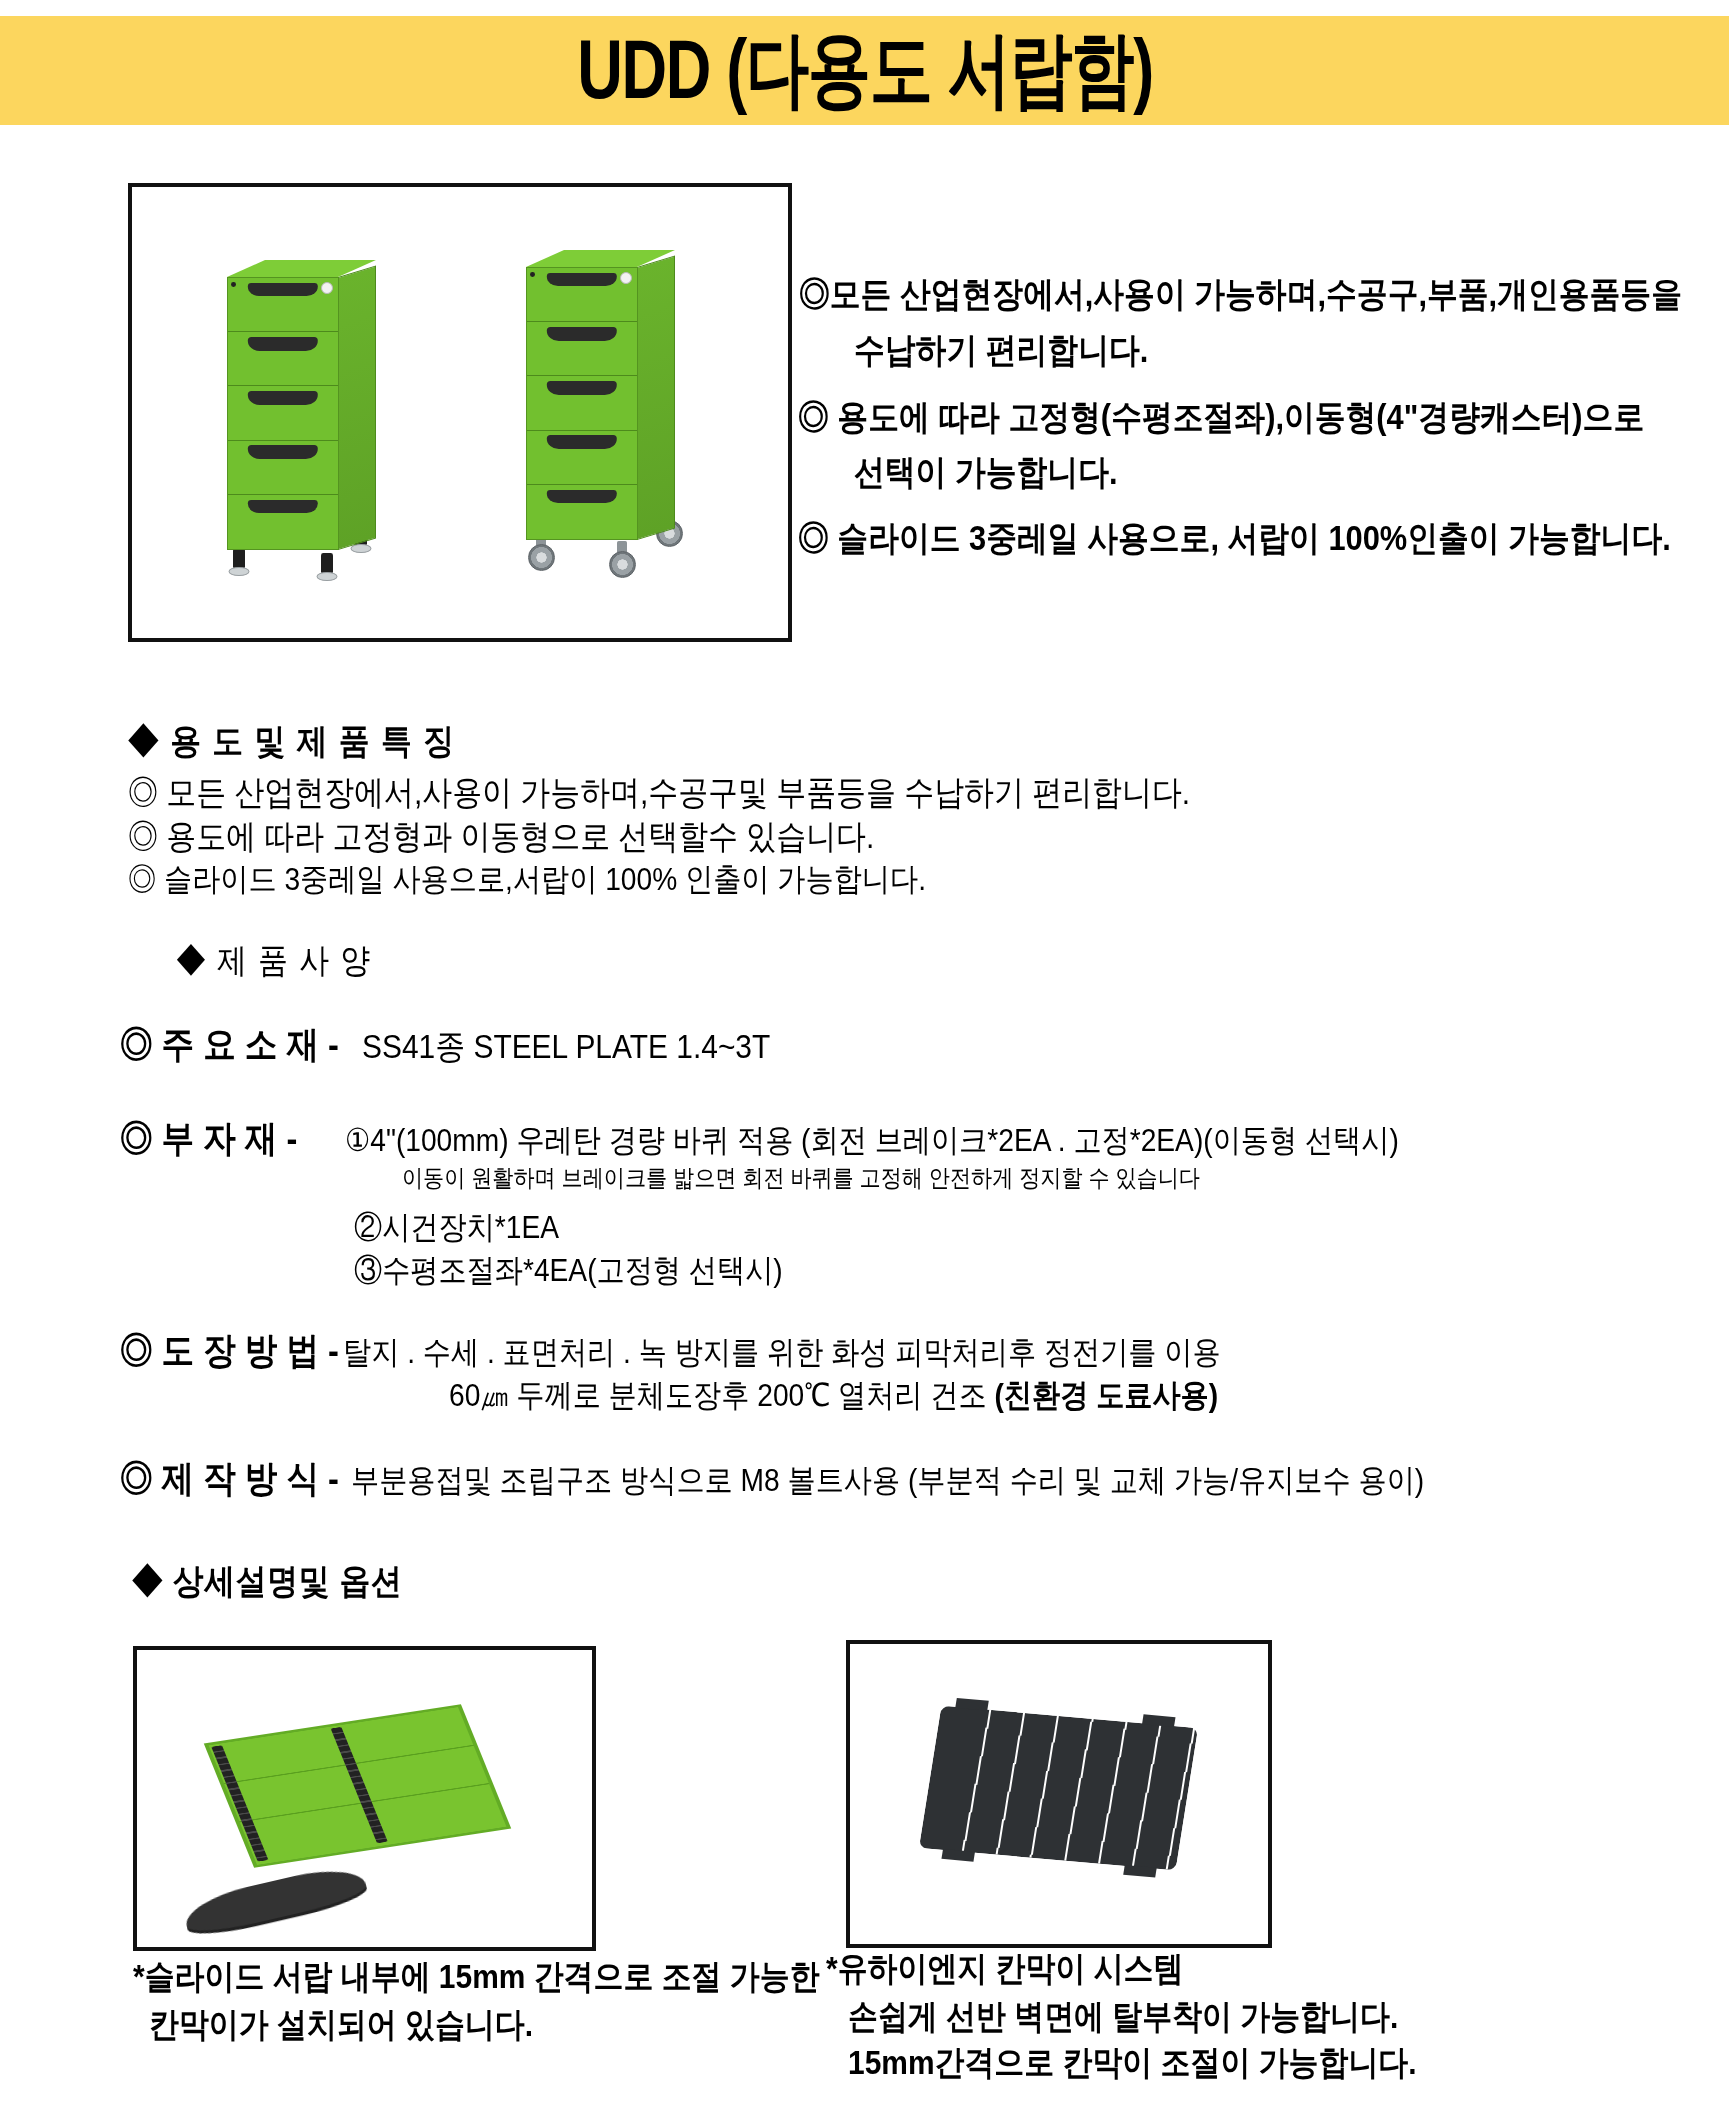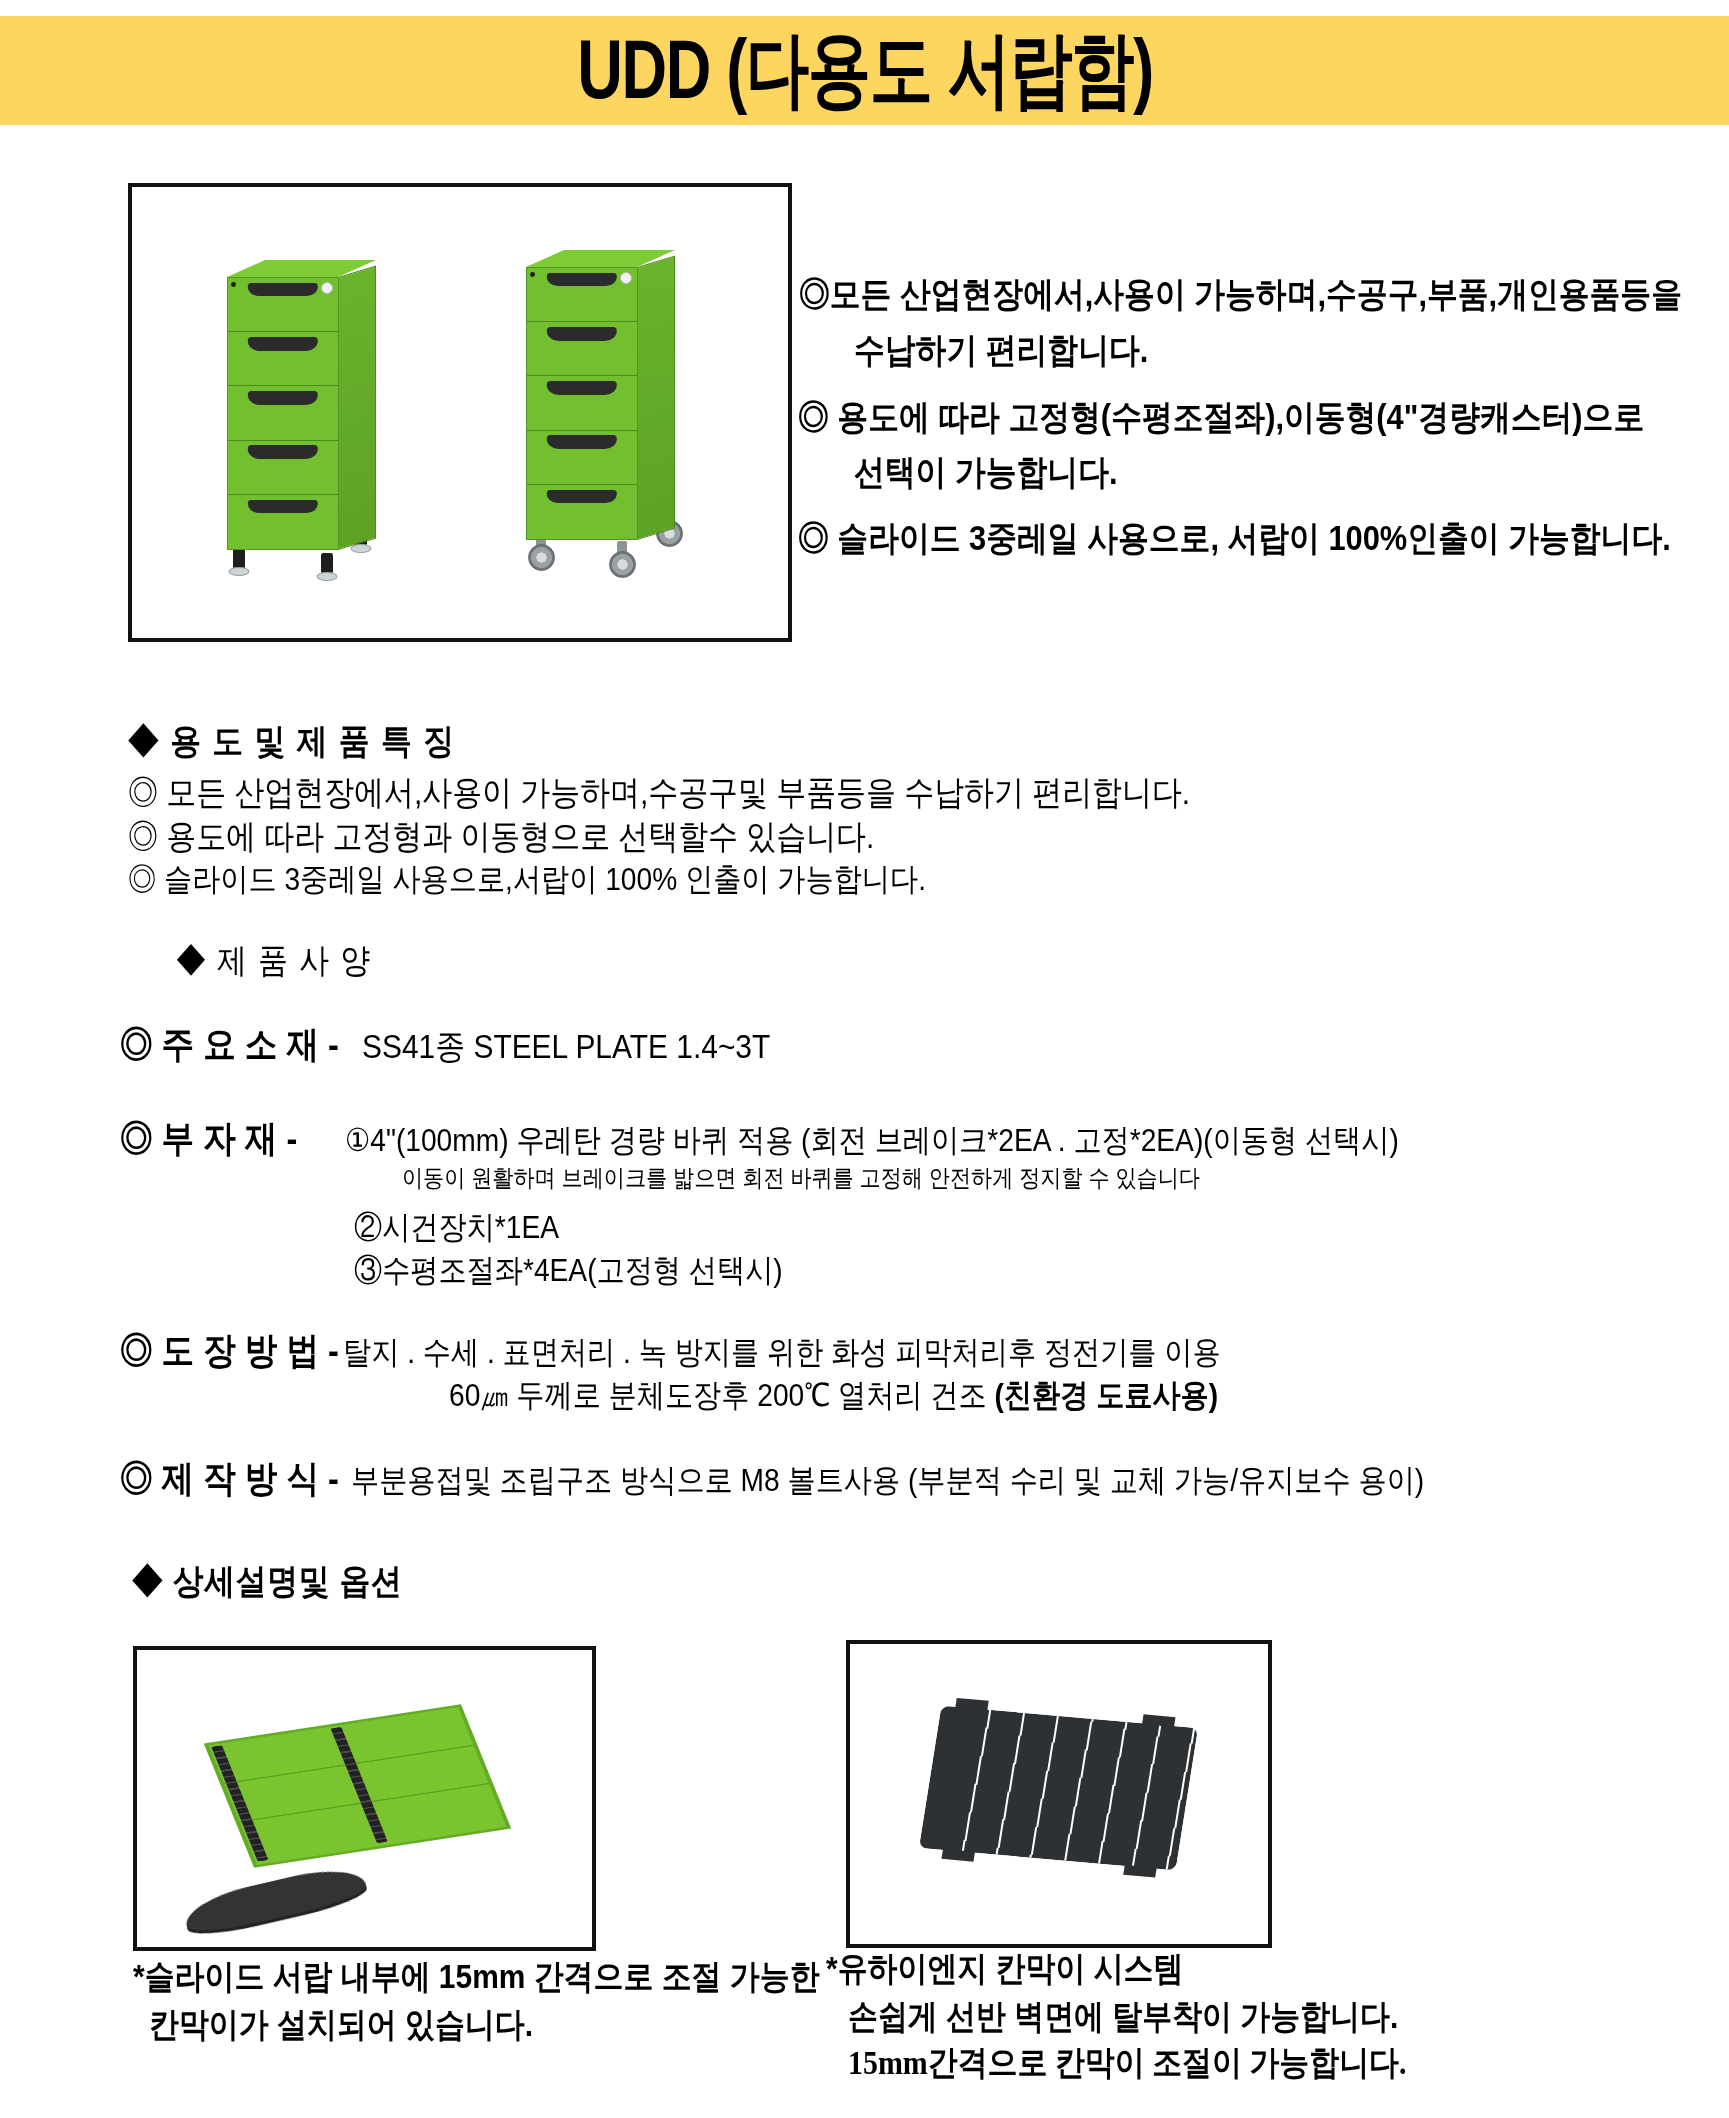--- a/index.html
+++ b/index.html
@@ -175,16 +175,16 @@
     <div class="panel">
       <span class="tab-tr"></span>
       <span class="tab-bl"></span>
     </div>
   </div>
 
   <div class="tline b" style="left:133px;top:1954px;font-size:34px;"><span class="cond">*슬라이드 서랍 내부에 15mm 간격으로 조절 가능한</span></div>
   <div class="tline b" style="left:149px;top:2002px;font-size:34px;"><span class="cond">칸막이가 설치되어 있습니다.</span></div>
   <div class="tline b" style="left:826px;top:1946px;font-size:34px;"><span class="cond">*유하이엔지 칸막이 시스템</span></div>
   <div class="tline b" style="left:848px;top:1994px;font-size:34px;"><span class="cond">손쉽게 선반 벽면에 탈부착이 가능합니다.</span></div>
-  <div class="tline b" style="left:848px;top:2040px;font-size:34px;font-family:Liberation Serif, serif;"><span class="cond">15mm간격으로 칸막이 조절이 가능합니다.</span></div>
+  <div class="tline b" style="left:848px;top:2040px;font-size:34px;"><span class="cond">15mm간격으로 칸막이 조절이 가능합니다.</span></div>
 
 </div>
 
 
 </body></html>

